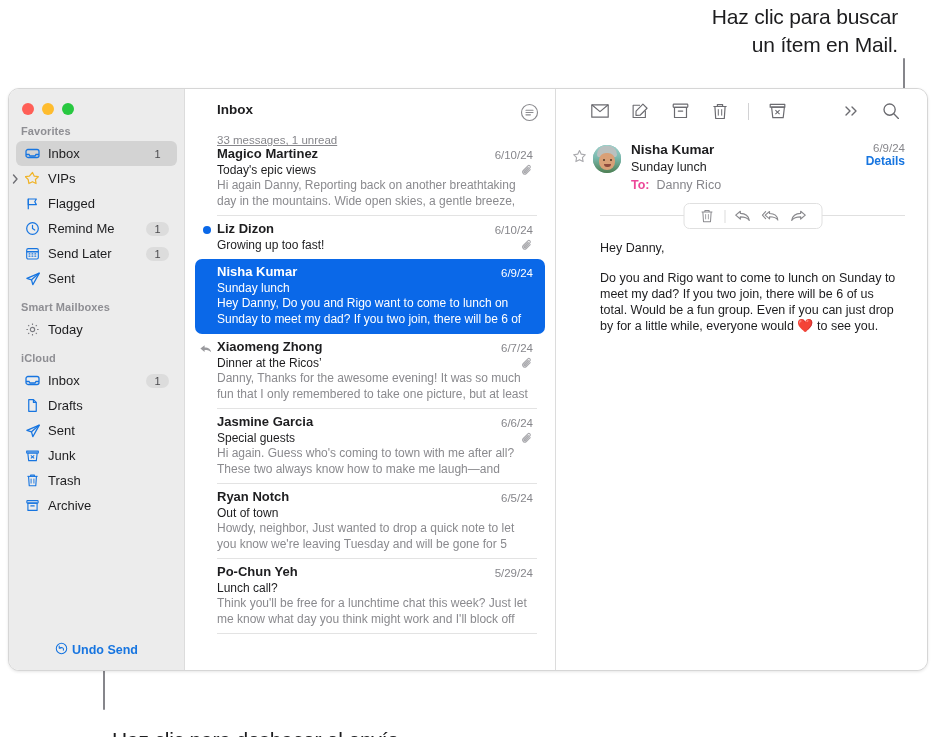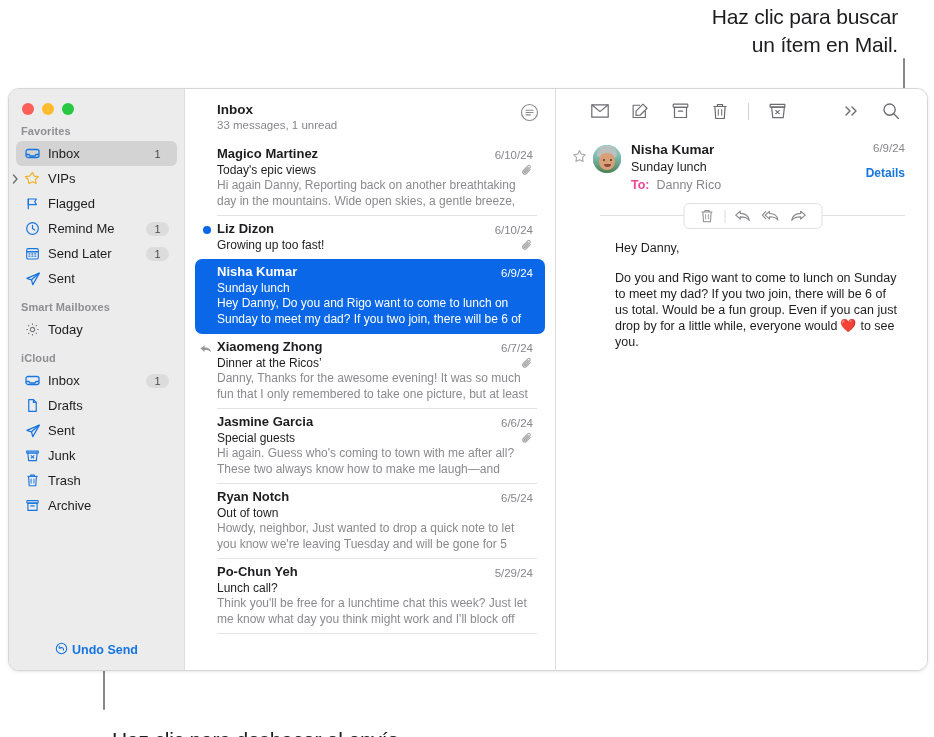--- a/index.html
+++ b/index.html
@@ -130,21 +130,21 @@
   }
   .list-head{
     height:44px;
     display:flex;
     align-items:flex-start;
     padding:13px 14px 0 32px;
     box-sizing:border-box;
     position:relative;
   }
   .list-title{font-size:13.5px;font-weight:bold;color:#1d1d1f;line-height:16px;}
-  .list-sub{font-size:11.5px;color:#86868b;line-height:15px;margin-top:0;}
+  .list-sub{font-size:11.5px;color:#86868b;line-height:15px;margin-top:15px;text-decoration:underline;}
   .filter-btn{
     position:absolute;right:16px;top:14px;
     width:19px;height:19px;
   }
   .rows{flex:1 1 auto;overflow:hidden;padding-top:8px;}
   .row{
     position:relative;
     margin:0 10px;
     padding:5px 12px 7px 22px;
     border-radius:7px;
@@ -222,21 +222,21 @@
   .avatar .eyeL{left:10px;}
   .avatar .eyeR{left:17px;}
   .avatar .mouth{position:absolute;left:11px;top:19px;width:7px;height:3px;border-radius:0 0 5px 5px;background:#8d4a3c;}
   .mh-text{flex:1 1 auto;min-width:0;}
   .mh-name{font-size:13.5px;font-weight:bold;color:#1d1d1f;line-height:17px;}
   .mh-subj{font-size:12.5px;color:#1d1d1f;line-height:17px;margin-top:1px;}
   .mh-to{font-size:12.5px;color:#86868b;line-height:17px;margin-top:1px;}
   .mh-to b{color:#ec4899;font-weight:bold;}
   .mh-right{flex:0 0 auto;text-align:right;padding-top:1px;}
   .mh-date{font-size:11.5px;color:#86868b;}
-  .mh-details{font-size:12px;color:#1775e0;font-weight:600;margin-top:12px;}
+  .mh-details{font-size:12px;color:#1775e0;font-weight:600;}
 
   .hover-bar-wrap{
     position:relative;
     margin:10px 22px 0 44px;
     height:22px;
   }
   .hover-line{position:absolute;left:0;right:0;top:11px;height:1px;background:#e0e0e0;}
   .hover-bar{
     position:absolute;left:50%;transform:translateX(-50%);
     top:-1px;
@@ -250,21 +250,21 @@
   }
   .hb-btn{width:28px;height:22px;display:flex;align-items:center;justify-content:center;color:#8a8a8e;}
   .hb-div{width:1px;height:13px;background:#dcdcdc;margin:0 3px;}
 
   .body{
     padding:14px 30px 0 44px;
     font-size:12.5px;
     color:#1d1d1f;
     line-height:16px;
   }
-  .body p{margin:0 0 14px 15px;}
+  .body p{margin:0 0 14px 0;}
   .body p:last-child{margin-bottom:0;}
   .heart{color:#e0352b;font-size:13px;}
 </style>
 </head>
 <body>
 
 <div class="callout" id="callout-search">Haz clic para buscar
 un ítem en Mail.</div>
 <div class="leader" id="leader-search"></div>
 

